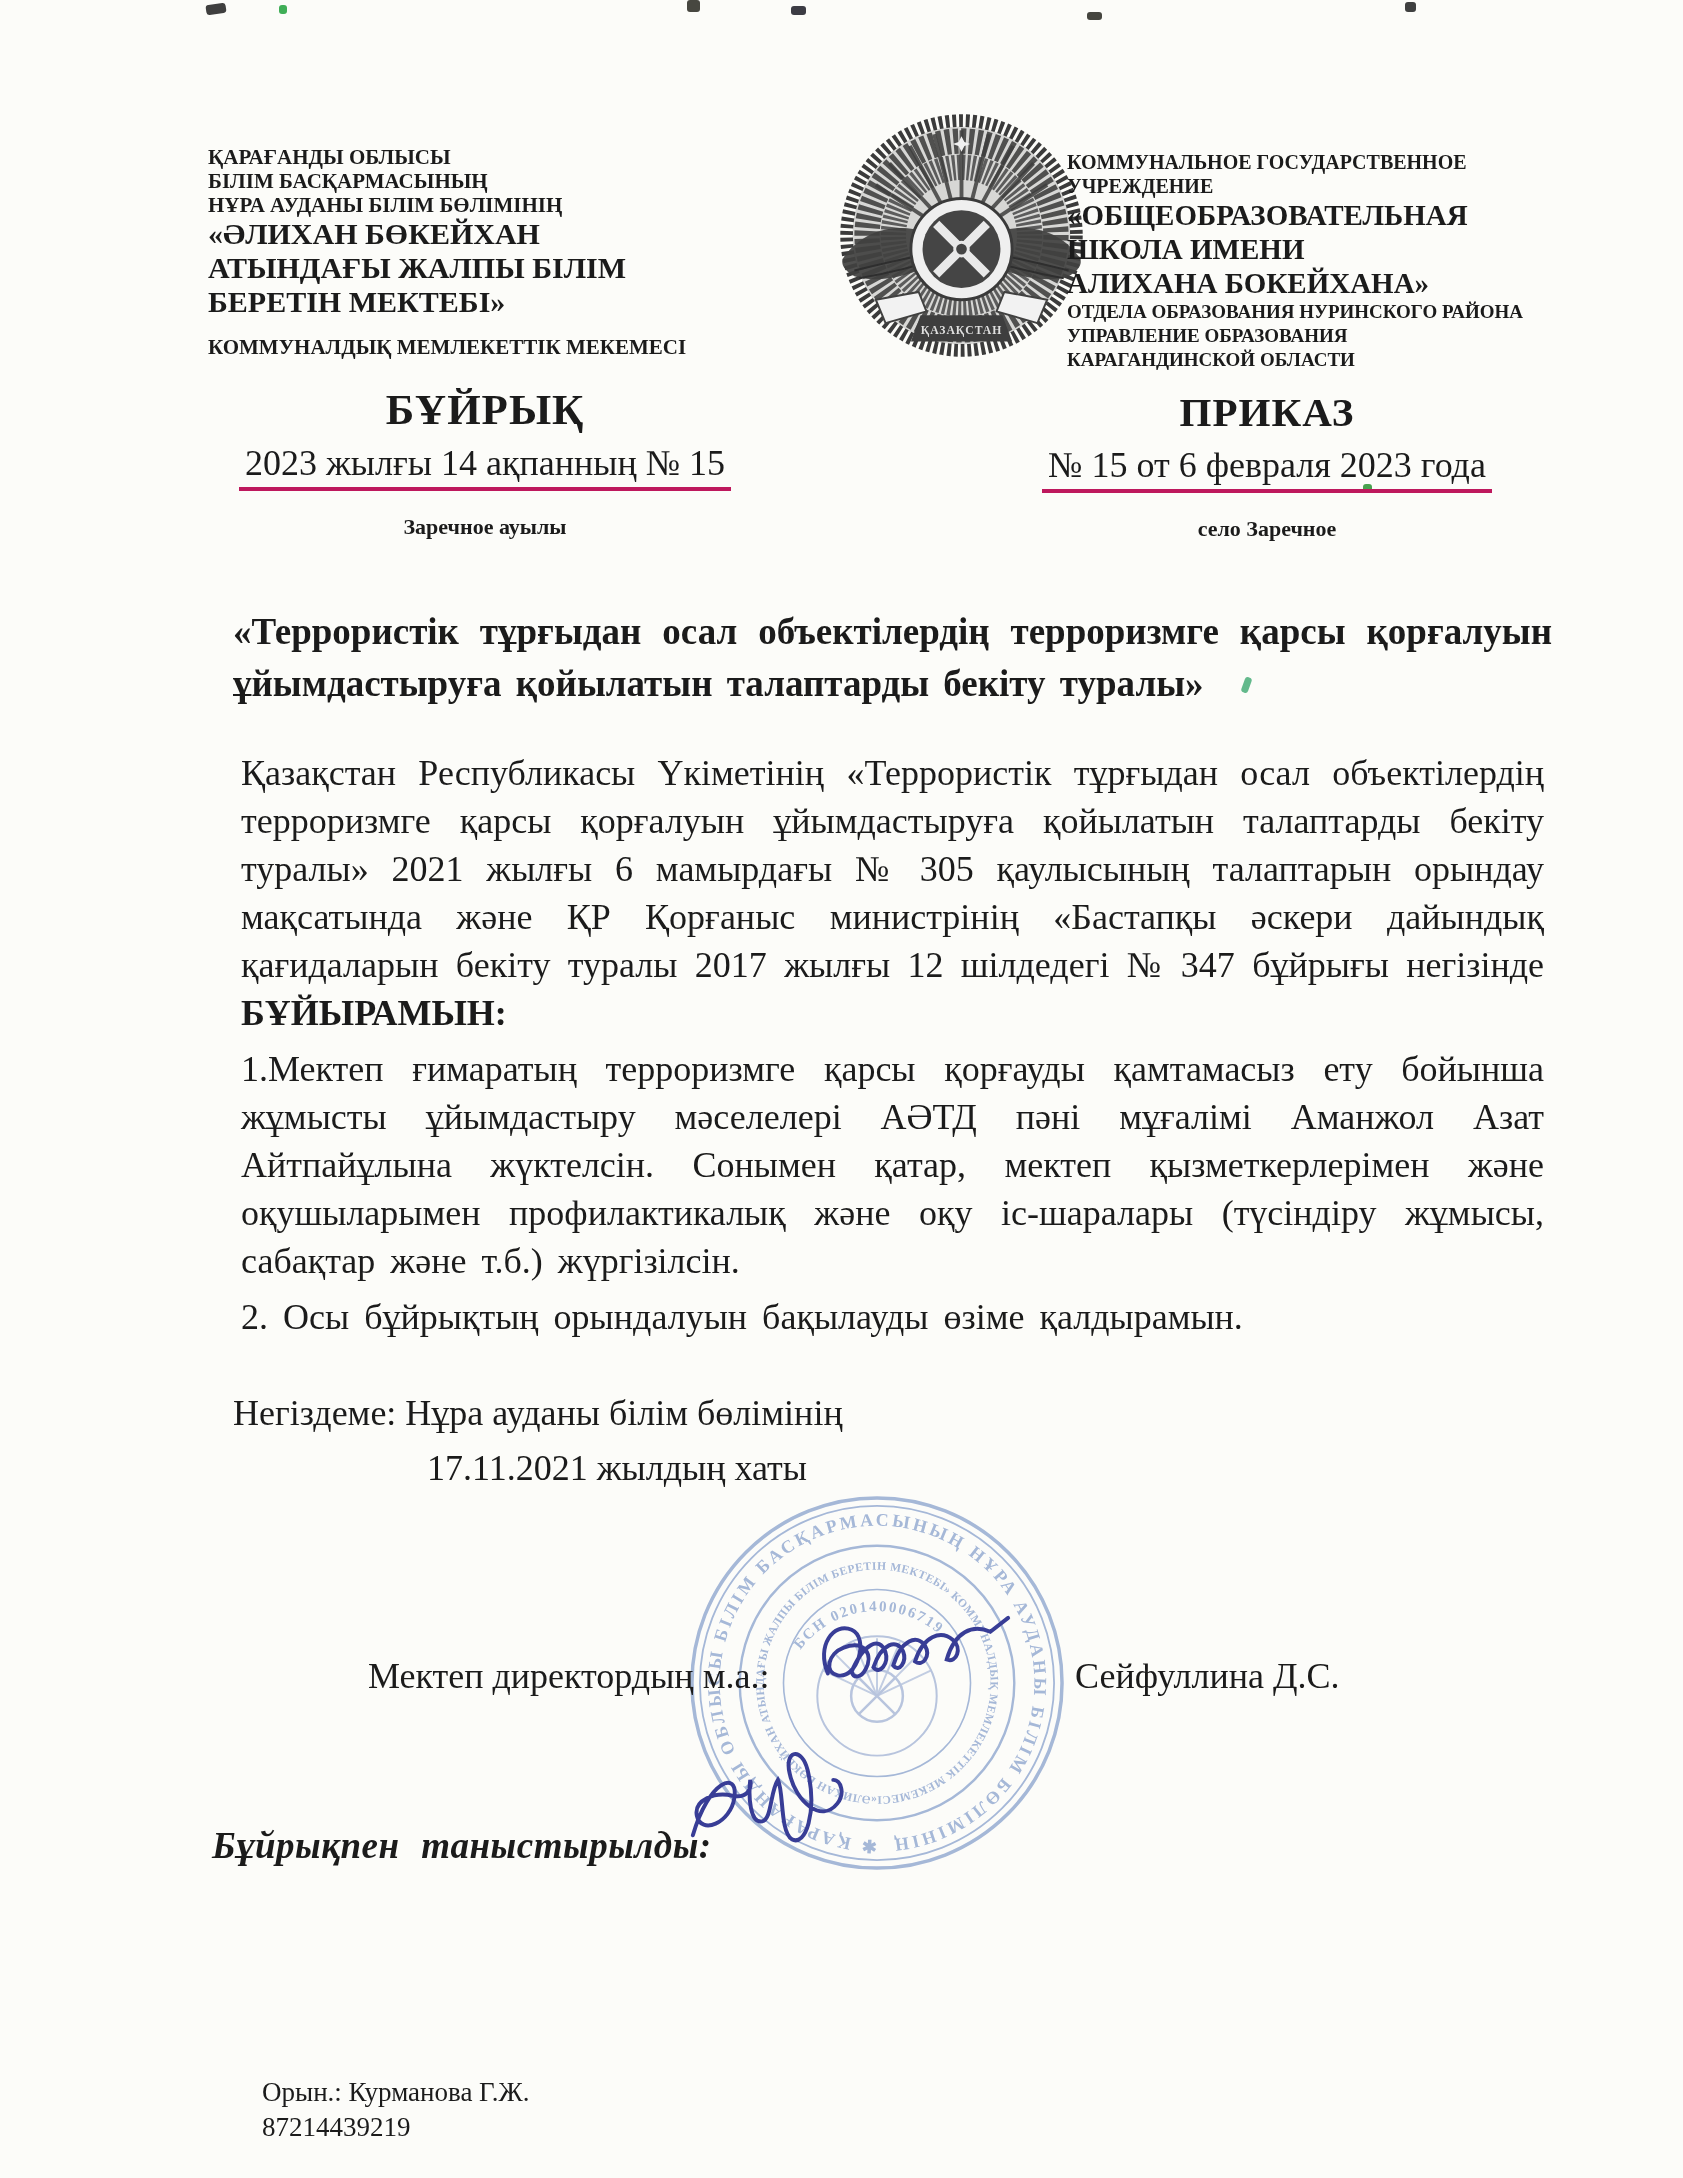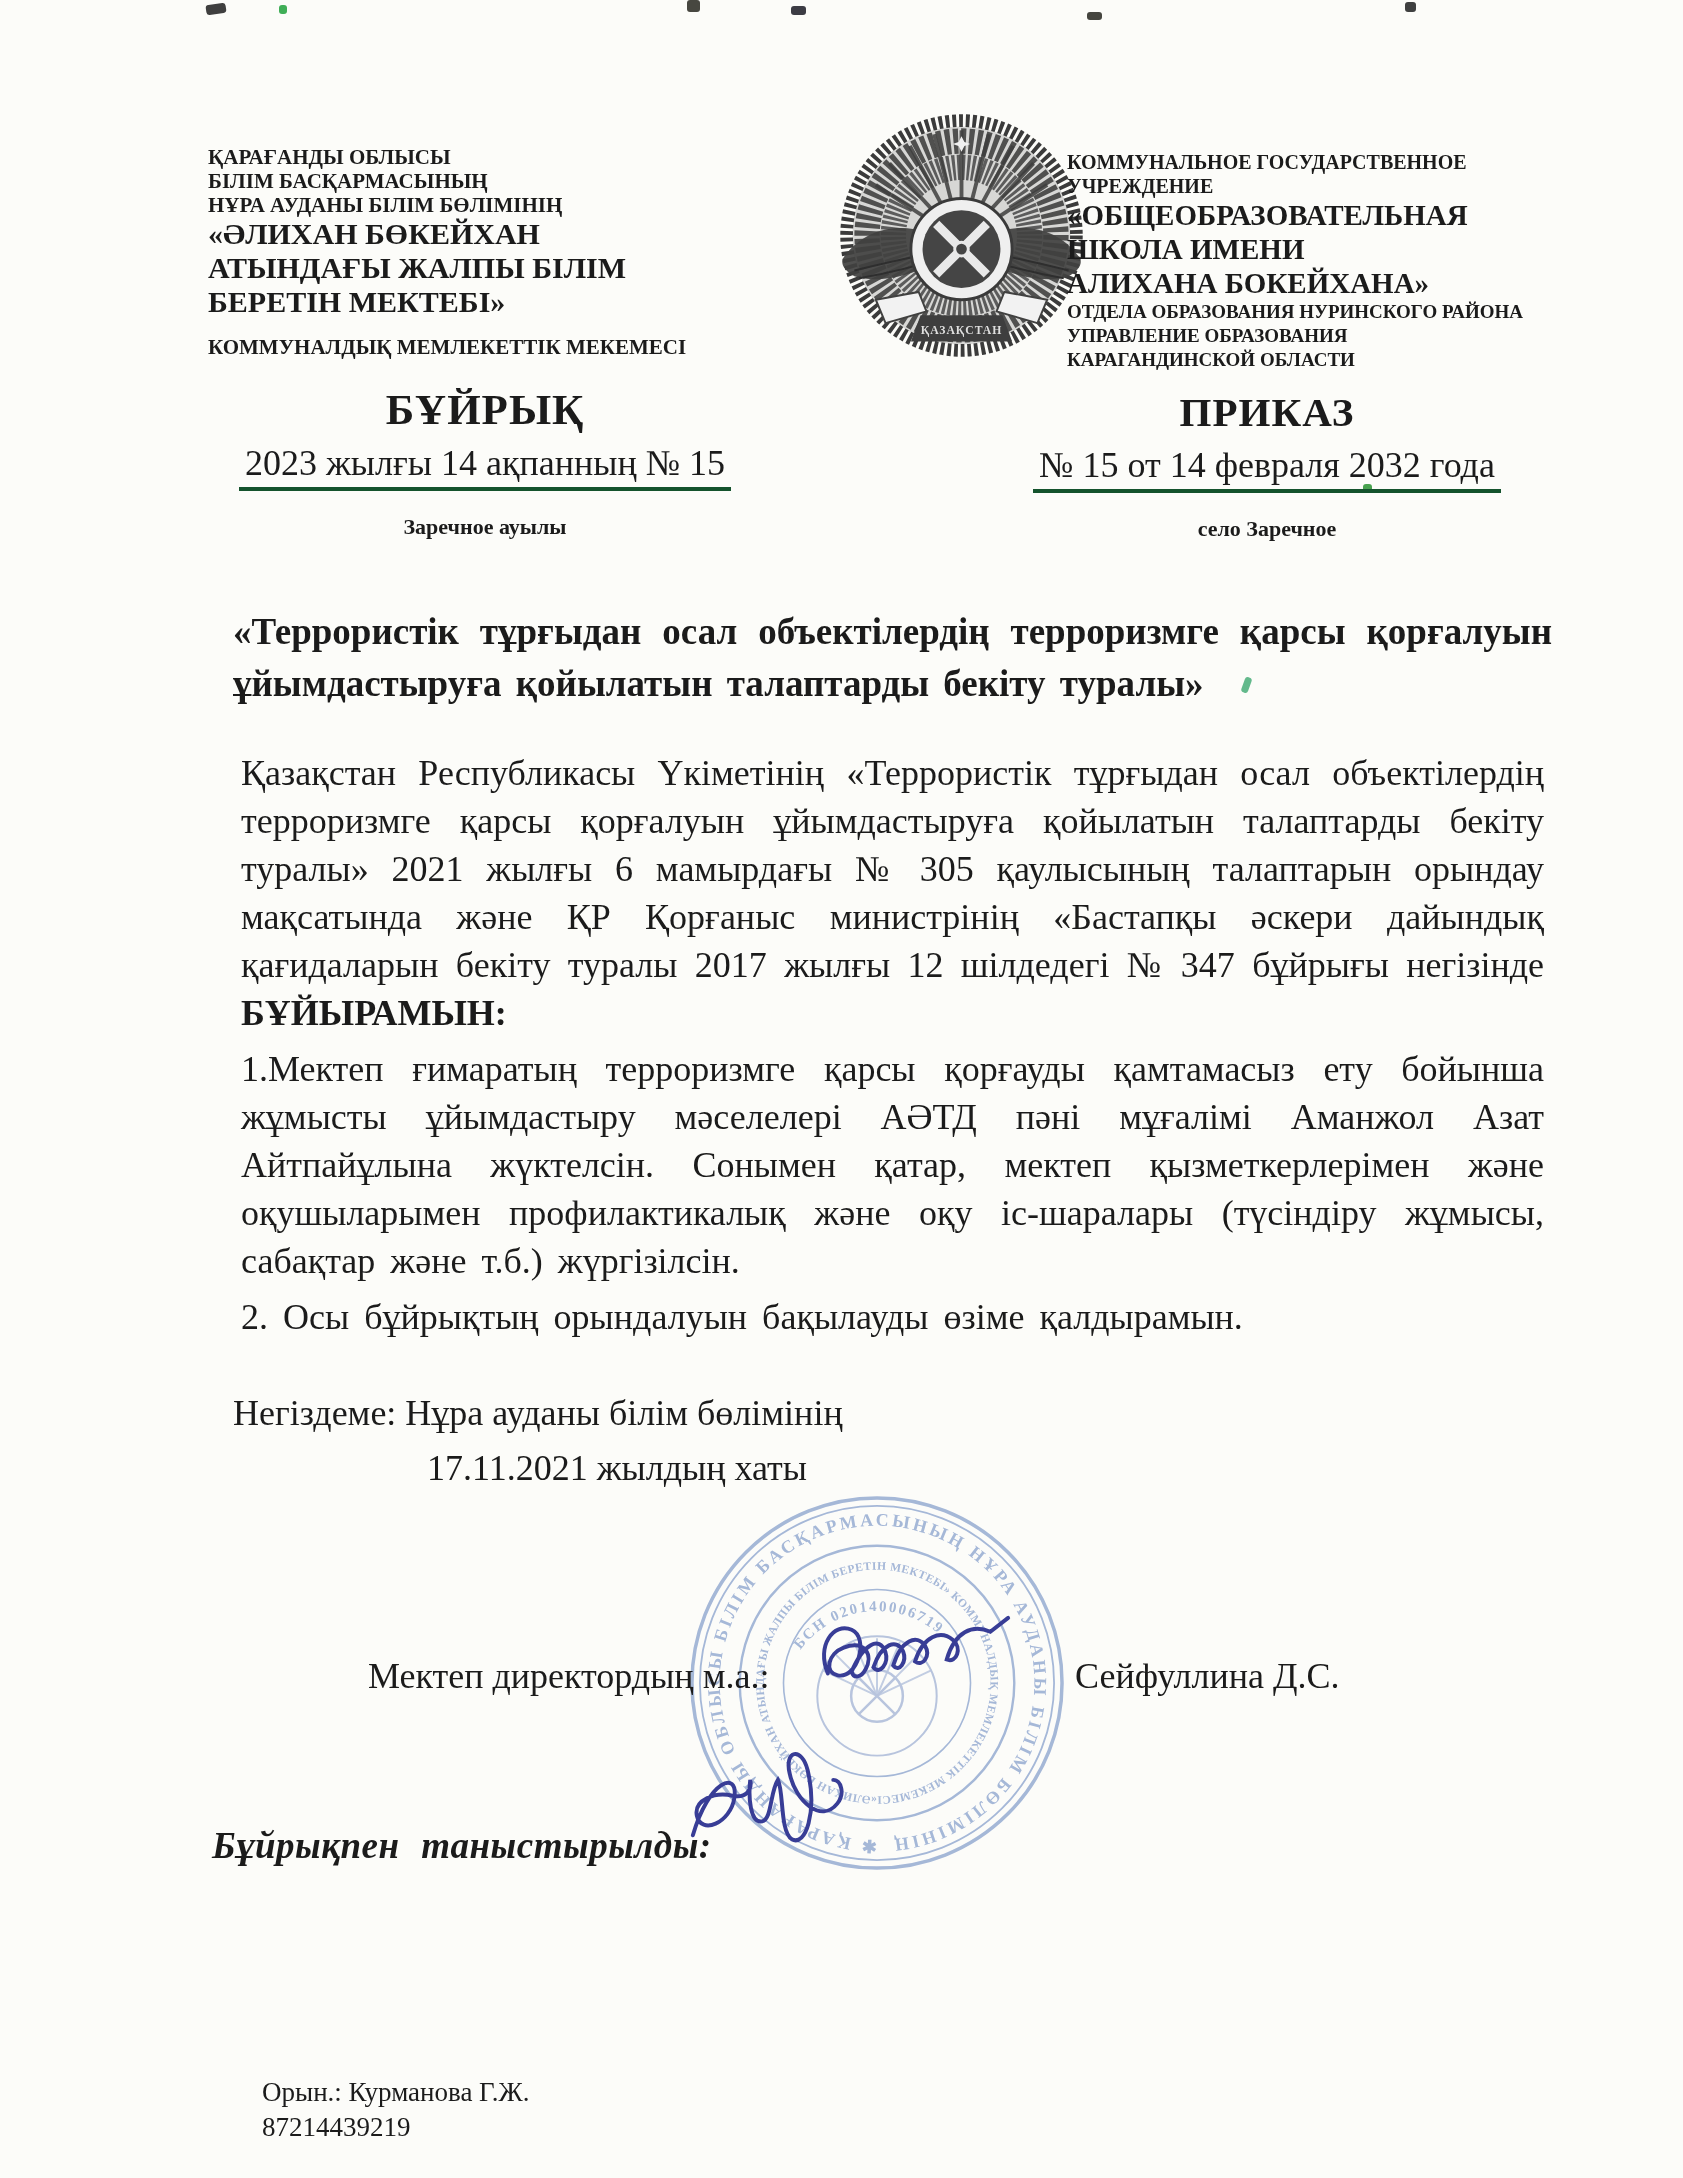--- a/index.html
+++ b/index.html
@@ -17,21 +17,21 @@
   .hr-small{font-size:20px;line-height:24px;}
   .hr-big{font-size:29px;line-height:34px;}
   .hr-tail{font-size:19px;line-height:24px;}
   .emblem{position:absolute;left:825px;top:105px;width:273px;height:259px;opacity:.93;}
   
   .order-blk{position:absolute;width:594px;text-align:center;}
   .order-kk{left:188px;top:386px;}
   .order-ru{left:970px;top:388px;}
   .order-title{font-size:43px;font-weight:700;letter-spacing:1px;line-height:48px;}
   .order-title.ru{font-size:41px;}
-  .order-date{display:inline-block;font-size:36px;margin-top:8px;padding:0 6px 3px 6px;border-bottom:4px solid #14532d;}
+  .order-date{display:inline-block;font-size:36px;margin-top:8px;padding:0 6px 3px 6px;border-bottom:4px solid #be185d;}
   .place{position:absolute;width:594px;text-align:center;font-size:22px;font-weight:700;}
   .place-kk{left:188px;top:514px;}
   .place-ru{left:970px;top:516px;}
   
   .subject{position:absolute;left:233px;top:606px;width:1319px;
     font-size:37px;font-weight:700;line-height:52px;text-align:justify;word-spacing:5px;}
   .bodytext{position:absolute;left:233px;top:741px;width:1319px;
     font-size:36px;line-height:48px;text-align:justify;word-spacing:6px;}
   .bodytext p{margin:8px;}
   .resolve{font-weight:700;}
@@ -120,21 +120,21 @@
     <div class="hr-tail">КАРАГАНДИНСКОЙ ОБЛАСТИ</div>
   </div>
 
   <div class="order-blk order-kk">
     <div class="order-title">БҰЙРЫҚ</div>
     <div><span class="order-date">2023 жылғы 14 ақпанның № 15</span></div>
   </div>
 
   <div class="order-blk order-ru">
     <div class="order-title ru">ПРИКАЗ</div>
-    <div><span class="order-date">№ 15 от 14 февраля 2032 года</span></div>
+    <div><span class="order-date">№ 15 от 6 февраля 2023 года</span></div>
   </div>
 
   <div class="place place-kk">Заречное ауылы</div>
   <div class="place place-ru">село Заречное</div>
 
   <div class="subject">«Террористік тұрғыдан осал объектілердің терроризмге қарсы қорғалуын ұйымдастыруға қойылатын талаптарды бекіту туралы»</div>
 
   <div class="bodytext">
     <p><span>Қазақстан Республикасы Үкіметінің «Террористік тұрғыдан осал объектілердің терроризмге қарсы қорғалуын ұйымдастыруға қойылатын талаптарды бекіту туралы» 2021 жылғы 6 мамырдағы № 305 қаулысының талаптарын орындау мақсатында және ҚР Қорғаныс министрінің «Бастапқы әскери дайындық қағидаларын бекіту туралы 2017 жылғы 12 шілдедегі № 347 бұйрығы негізінде </span><span class="resolve">БҰЙЫРАМЫН:</span></p>
     <p>1.Мектеп ғимаратың терроризмге қарсы қорғауды қамтамасыз ету бойынша жұмысты ұйымдастыру мәселелері АӘТД пәні мұғалімі Аманжол Азат Айтпайұлына жүктелсін. Сонымен қатар, мектеп қызметкерлерімен және оқушыларымен профилактикалық және оқу іс-шаралары (түсіндіру жұмысы, сабақтар және т.б.) жүргізілсін.</p>

